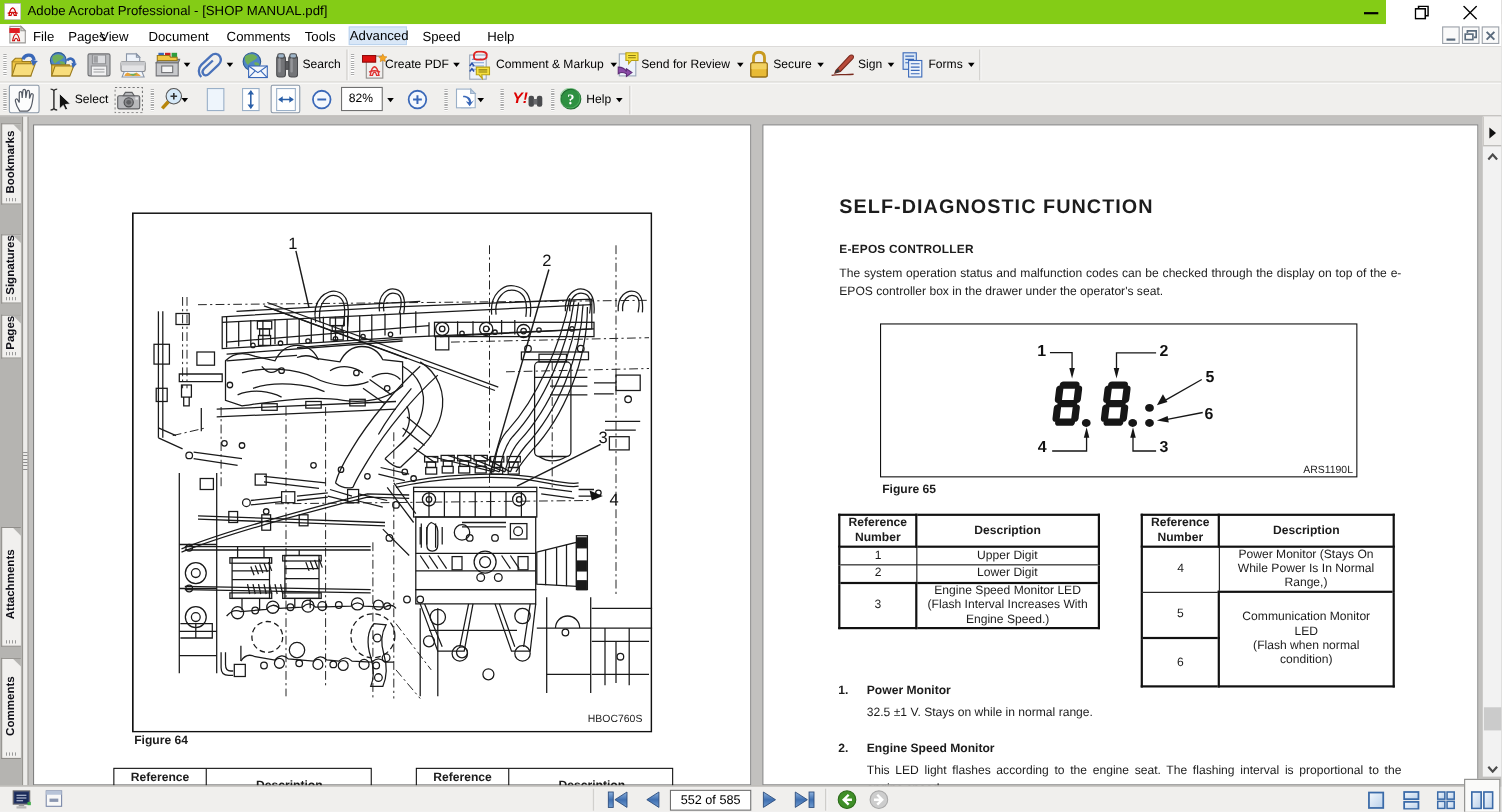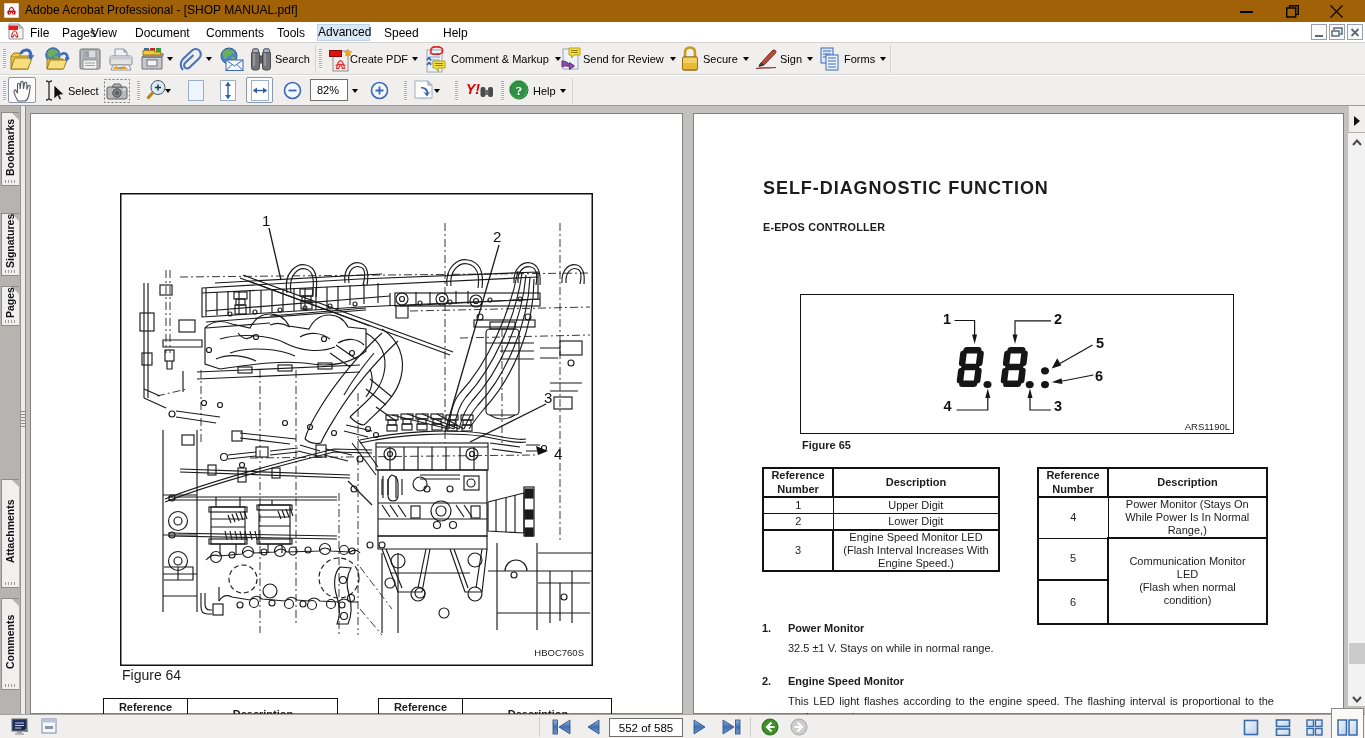--- a/index.html
+++ b/index.html
@@ -1,21 +1,21 @@
 <!DOCTYPE html>
 <html><head>
 <meta charset="utf-8">
 <style>
 * { margin:0; padding:0; box-sizing:border-box; }
 html,body { width:1365px; height:738px; overflow:hidden; font-family:"Liberation Sans",sans-serif; }
 body { position:relative; background:#fff; }
 .abs { position:absolute; }
 
 
-#titlebar { left:0; top:0; width:1365px; height:22px; background:#a16207; }
+#titlebar { left:0; top:0; width:1260px; height:22px; background:#84cc16; }
 #titletext { left:25px; top:3px; font-size:12px; color:#000; }
 
 
 #menubar { left:0; top:22px; width:1365px; height:21px; background:#ffffff; border-bottom:1px solid #d4d2cf; }
 .menuitem { position:absolute; top:4px; font-size:12px; color:#000; }
 #adv { background:#d9e7f7; border:1px solid #bcd4ee; }
 
 
 #tb1 { left:0; top:43px; width:1365px; height:32px; background:#f0efed; border-bottom:1px solid #d9d7d3; }
 #tb2 { left:0; top:76px; width:1365px; height:30px; background:#f0efed; border-bottom:1px solid #9c9a96; }
@@ -691,36 +691,40 @@
       </g>
       <path d="M428,258 L416,253 L418,262 Z" fill="#111"></path>
       <g font-family="Liberation Sans,sans-serif" font-size="15" fill="#111">
         <text x="142" y="33">1</text>
         <text x="373" y="49">2</text>
         <text x="424" y="210">3</text>
         <text x="434" y="266">4</text>
       </g>
       <text x="464" y="463" font-family="Liberation Sans,sans-serif" font-size="9.5" fill="#222" text-anchor="end">HBOC760S</text>
     </svg>
-    <div class="abs pdf" style="left:96px;top:561px;font-size:14px;font-weight:normal">Figure 64</div>
+    <div class="abs pdf" style="left:96px;top:561px;font-size:11px;font-weight:bold">Figure 64</div>
 
     <div class="abs" style="left:77px;top:592px;width:235px;height:30px;border:1.5px solid #111">
       <div class="abs" style="left:82.5px;top:0;width:1px;height:30px;background:#111"></div>
       <div class="abs pdf" style="left:0;top:2px;width:83px;text-align:center;font-size:11px;font-weight:bold">Reference</div>
       <div class="abs pdf" style="left:84px;top:9px;width:150px;text-align:center;font-size:11px;font-weight:bold">Description</div>
     </div>
     <div class="abs" style="left:352px;top:592px;width:234px;height:30px;border:1.5px solid #111">
       <div class="abs" style="left:82.5px;top:0;width:1px;height:30px;background:#111"></div>
       <div class="abs pdf" style="left:0;top:2px;width:83px;text-align:center;font-size:11px;font-weight:bold">Reference</div>
       <div class="abs pdf" style="left:84px;top:9px;width:150px;text-align:center;font-size:11px;font-weight:bold">Description</div>
     </div>
     <div class="page" style="left:667px;top:7px;width:651px;height:601px"></div>
 
     <div class="abs pdf" style="left:737px;top:72px;font-size:18px;font-weight:bold;letter-spacing:0.95px">SELF-DIAGNOSTIC FUNCTION</div>
     <div class="abs pdf" style="left:737px;top:115px;font-size:10.8px;font-weight:bold;letter-spacing:0.2px">E-EPOS CONTROLLER</div>
+    <div class="abs pdf" style="left:737px;top:135px;width:511px;font-size:11px;line-height:16px">
+      <div class="j" style="width:511px">The system operation status and malfunction codes can be checked through the display on top of the e-</div>
+      <div>EPOS controller box in the drawer under the operator's seat.</div>
+    </div>
 
     <div class="abs" style="left:774px;top:188px;width:434px;height:140px;border:1.5px solid #111"></div>
     <svg class="abs" style="left:774px;top:188px" width="434" height="140" viewBox="0 0 434 140">
       <g stroke="#161616" stroke-width="6.6" stroke-linecap="round" fill="none">
         <g transform="translate(161,53) skewX(-7)">
           <path d="M6,3.2 L17.5,3.2"></path>
             <path d="M6,20 L17.5,20"></path>
             <path d="M6,36.8 L17.5,36.8"></path>
           <path d="M3.2,6.8 L3.2,16"></path>
             <path d="M20.3,6.8 L20.3,16"></path>
@@ -812,21 +816,21 @@
       </table>
 
     <div class="abs pdf" style="left:736px;top:516px;font-size:11px;font-weight:bold">1.</div>
     <div class="abs pdf" style="left:762px;top:516px;font-size:11px;font-weight:bold">Power Monitor</div>
     <div class="abs pdf" style="left:762px;top:535px;width:486px;font-size:11px;line-height:15.5px">
       <div>32.5 ±1 V. Stays on while in normal range.</div>
     </div>
     <div class="abs pdf" style="left:736px;top:569px;font-size:11px;font-weight:bold">2.</div>
     <div class="abs pdf" style="left:762px;top:569px;font-size:11px;font-weight:bold">Engine Speed Monitor</div>
     <div class="abs pdf" style="left:762px;top:588px;width:486px;font-size:11px;line-height:15.5px">
-      <div class="j" style="width:486px">This LED light flashes according to the engine speed. The flashing interval is proportional to the</div>
+      <div class="j" style="width:486px">This LED light flashes according to the engine seat. The flashing interval is proportional to the</div>
       <div>engine speed.</div>
     </div>
   </div>
   <div class="abs" id="sidebar">
     <div class="tab" style="top:6px;height:74px">
         <div class="cut"></div>
         <div class="txt">Bookmarks</div>
         <div class="grips"></div>
       </div>
     <div class="tab" style="top:107px;height:63px">

